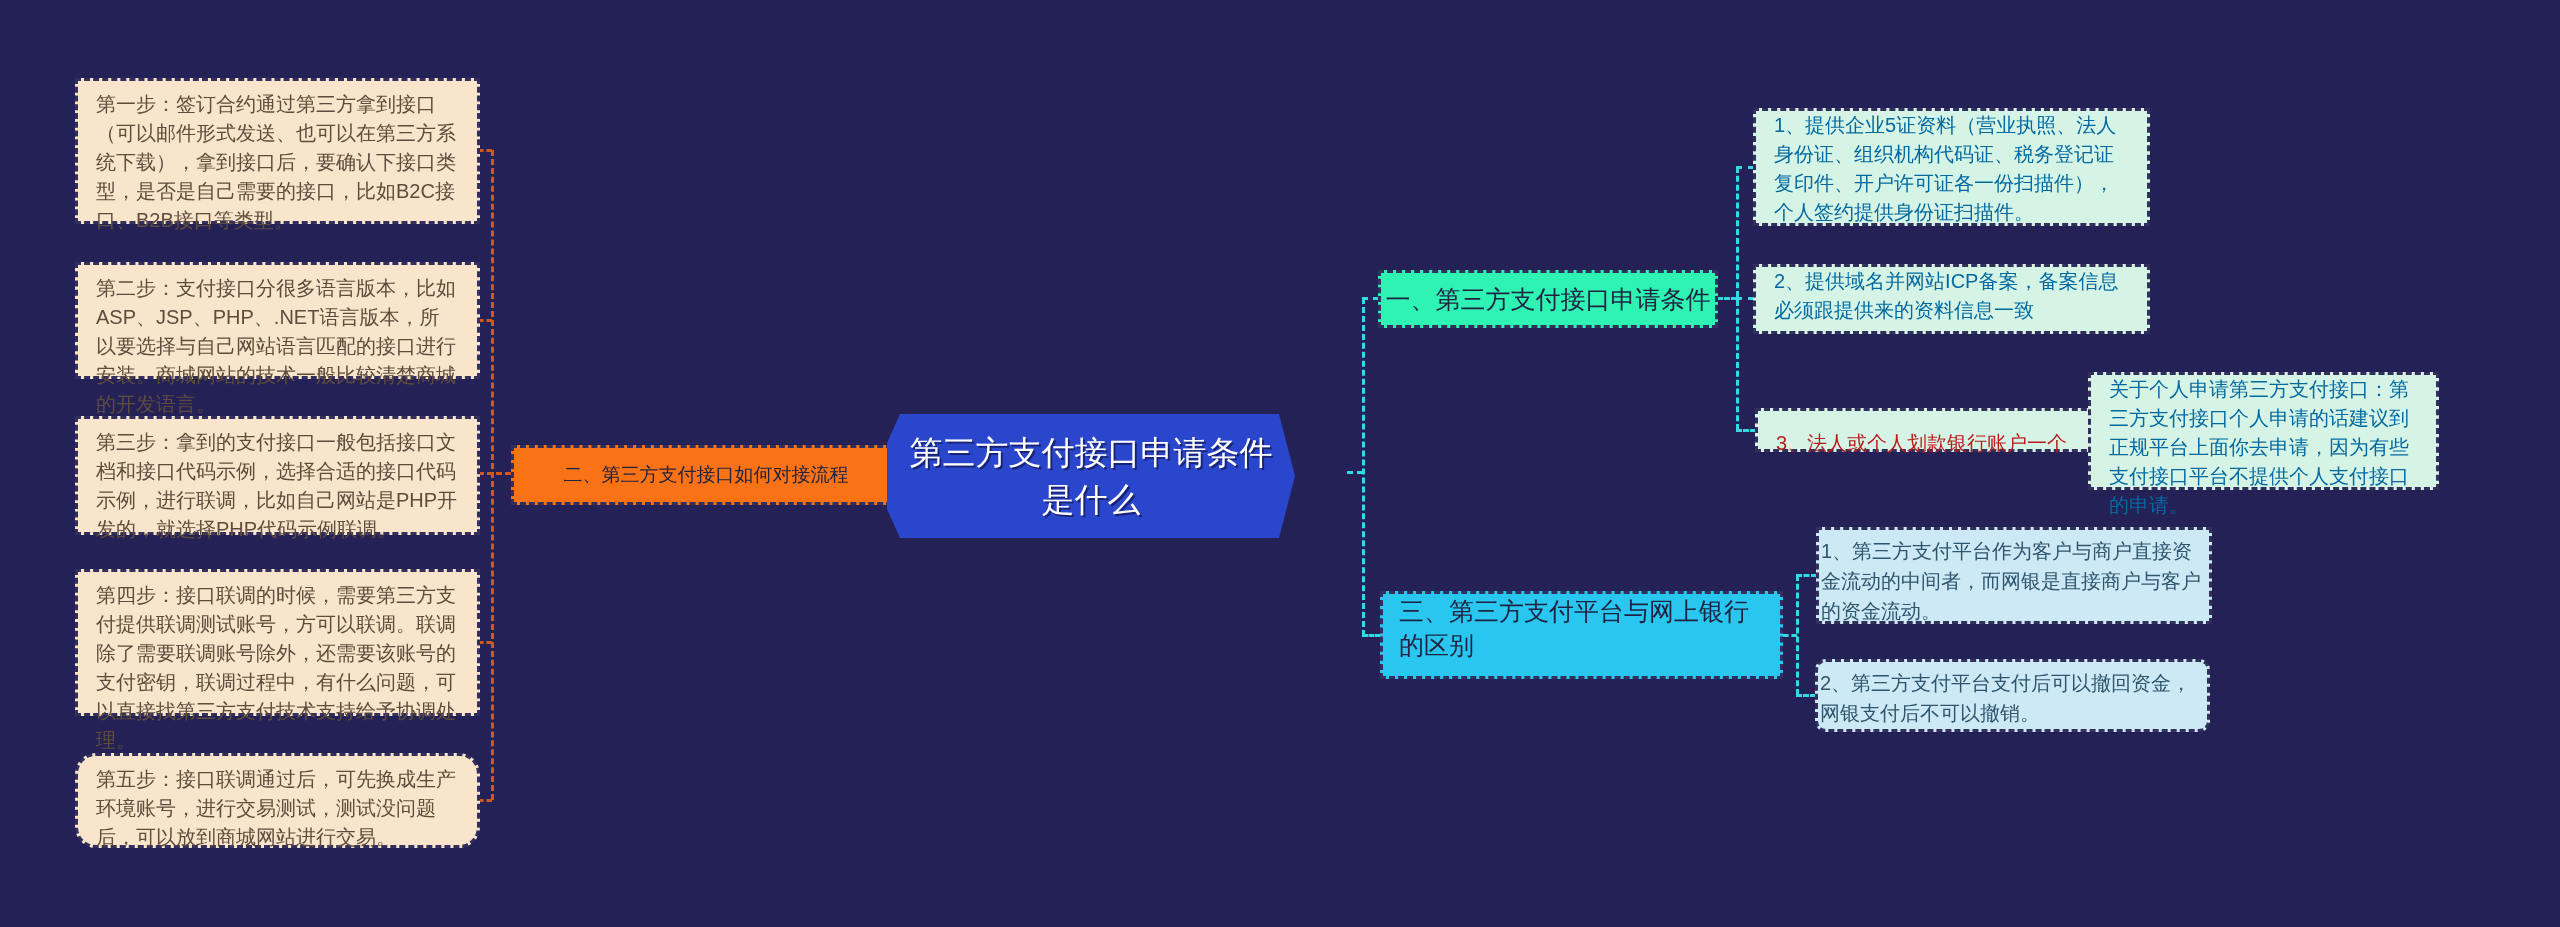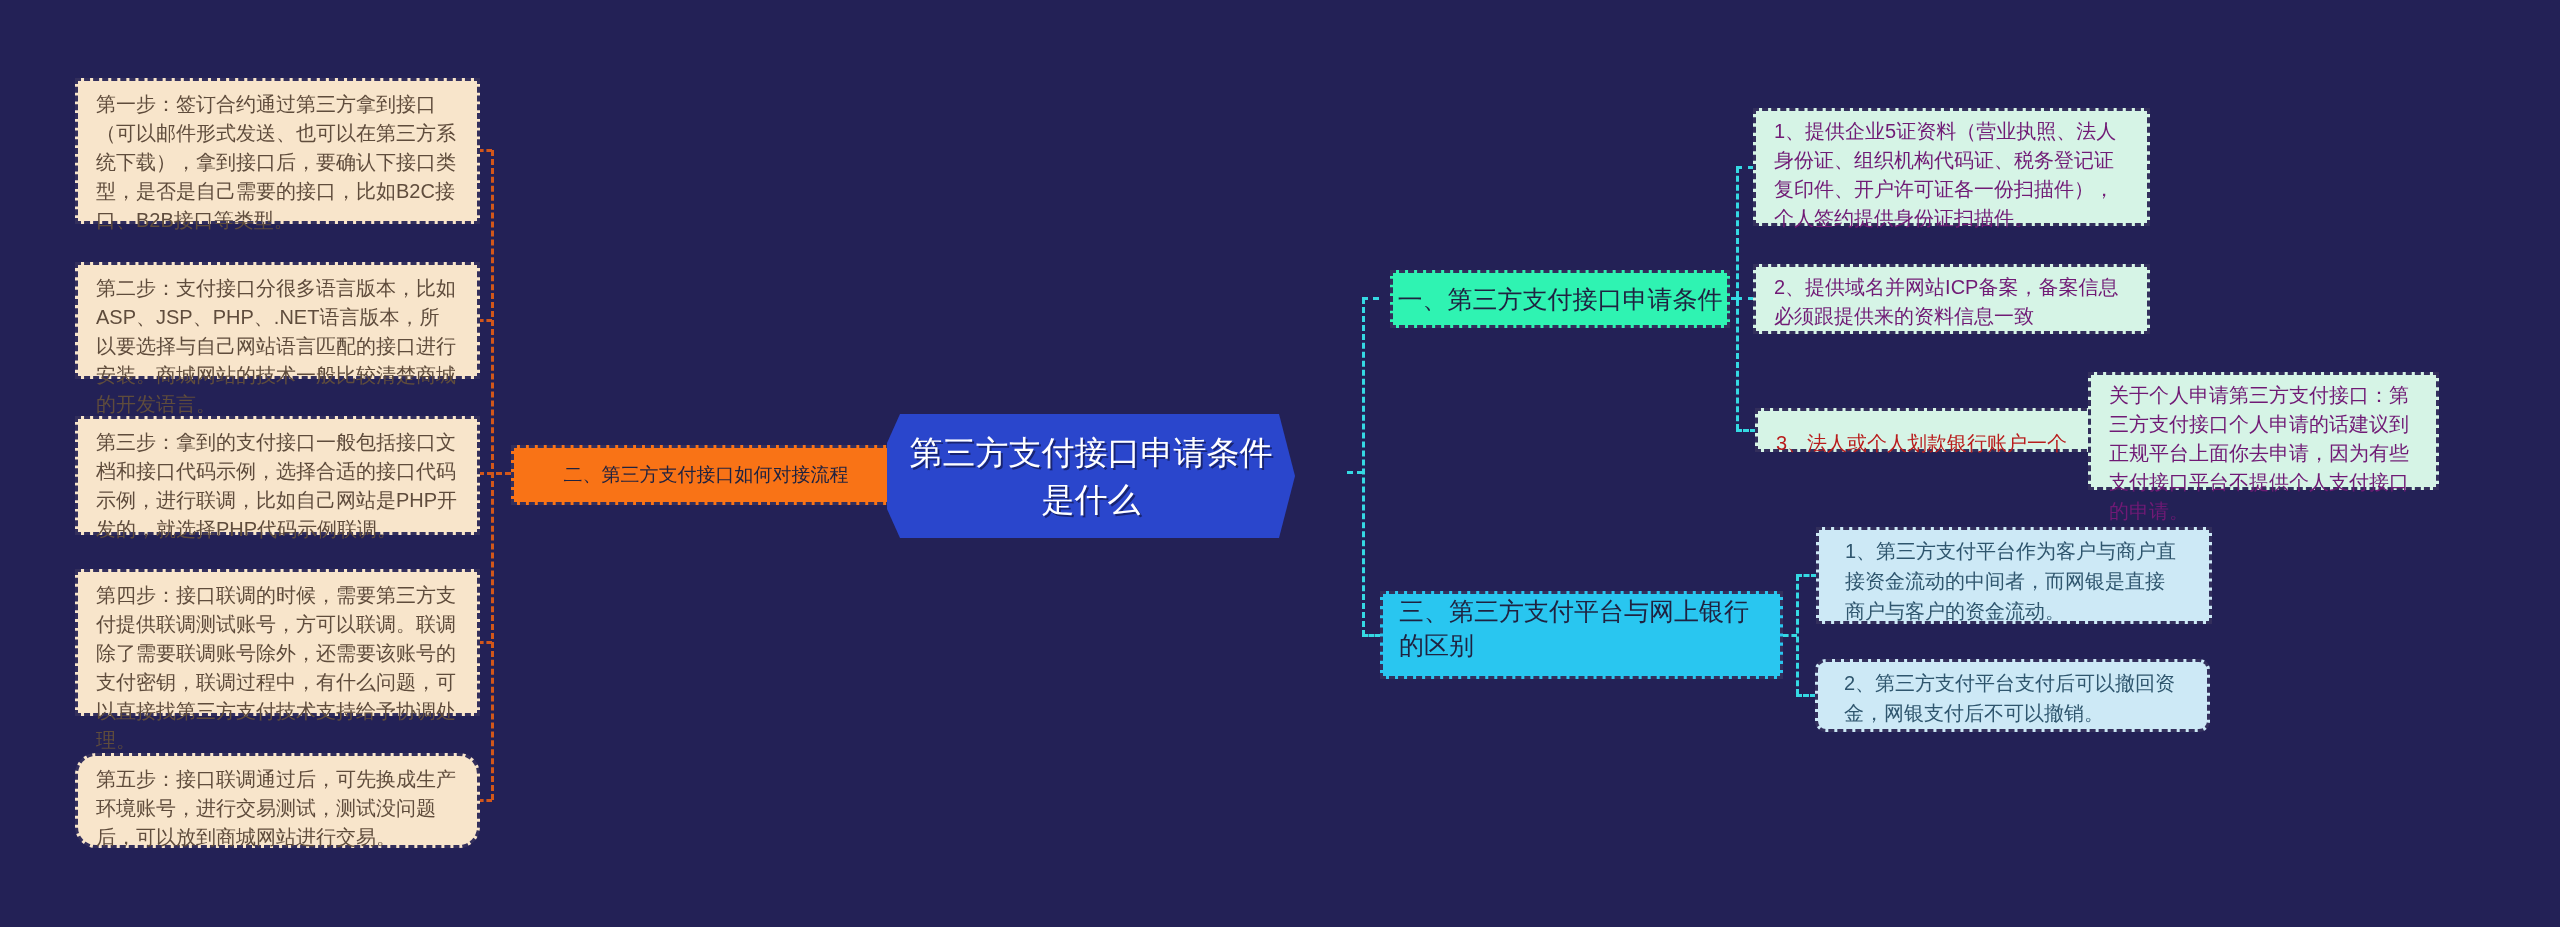--- a/index.html
+++ b/index.html
@@ -39,44 +39,43 @@
     text-shadow:2px 2px 0 rgba(10,10,40,.55);
     padding:0 22px;
   }
 
   
   #branch-conditions{
     left:1378px;top:270px;width:340px;height:58px;
     background:#2FF3B2;border:3px dashed #332f5c;color:#1f2240;
     font-size:25px;display:flex;align-items:center;justify-content:center;
     white-space:nowrap;
-    margin-left:12px;
   }
 
   
   #branch-difference{
     left:1380px;top:591px;width:403px;height:88px;
     background:#29C6F0;border:3px dashed #332f5c;color:#1f2240;
     font-size:25px;line-height:34px;padding:0 16px;text-align:left;
   }
 
   
   .mint{
-    background:#D6F4E6;border:3px dashed #332f5c;color:#701a75;
-    font-size:20px;line-height:29px;padding:6px 18px;text-align:left;
+    background:#D6F4E6;border:3px dashed #332f5c;color:#0369a1;
+    font-size:20px;line-height:29px;padding:0 18px;text-align:left;
   }
   #cond1{left:1753px;top:108px;width:397px;height:118px;}
   #cond2{left:1753px;top:264px;width:397px;height:70px;}
   #cond3{left:1755px;top:408px;width:350px;height:44px;color:#b91c1c;padding:18px 18px;}
   #note {left:2088px;top:372px;width:351px;height:118px;}
 
   
   .lblue{
     background:#CDE9F6;border:3px dashed #332f5c;color:#2F566E;
-    font-size:20px;line-height:30px;padding:6px 26px;text-align:left;
+    font-size:20px;line-height:30px;padding:6px 2px;text-align:left;
   }
   #diff1{left:1816px;top:527px;width:396px;height:97px;}
   #diff2{left:1815px;top:659px;width:395px;height:73px;border-radius:11px;}
 
   
   .h{position:absolute;height:0;border-top:3px dashed;}
   .v{position:absolute;width:0;border-left:3px dashed;}
   .warm{border-color:#D2571A;}
   .cool{border-color:#35D9E3;}
 </style>

